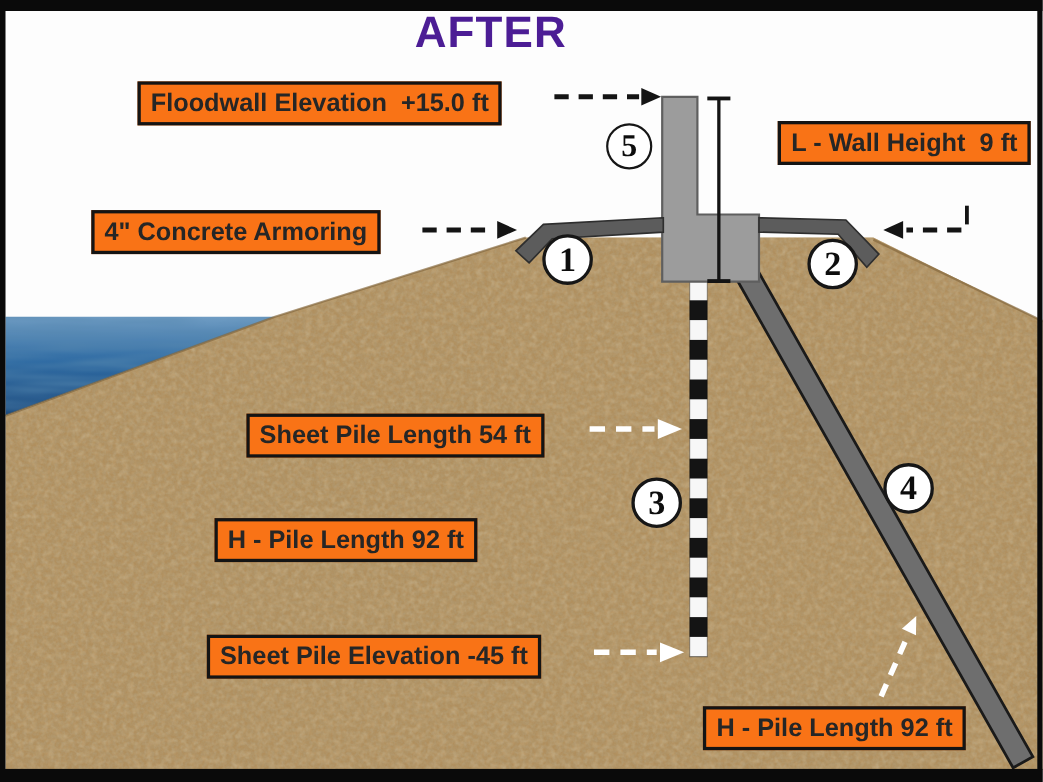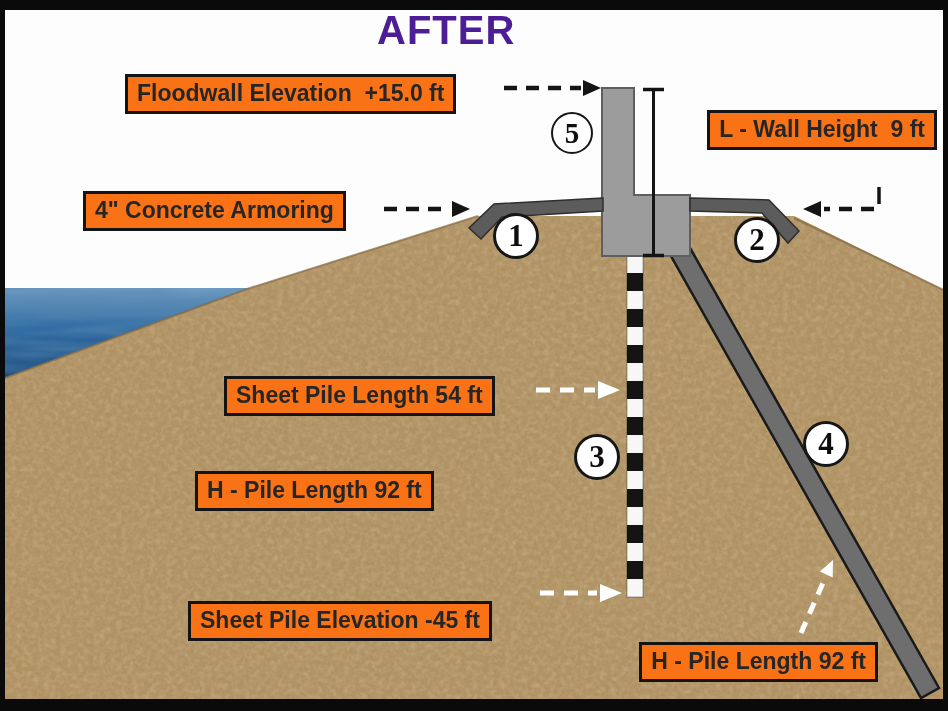--- a/index.html
+++ b/index.html
@@ -135,21 +135,21 @@
     </g>
   </svg>
 
   <div class="diagram-title">AFTER</div>
 
   <div class="callout" style="left:125px;top:74px;">Floodwall Elevation  +15.0 ft</div>
   <div class="callout" style="right:11px;top:110px;text-align:right;">L - Wall Height  9 ft</div>
   <div class="callout" style="left:83px;top:191px;">4" Concrete Armoring</div>
   <div class="callout" style="left:224px;top:376px;">Sheet Pile Length 54 ft</div>
   <div class="callout" style="left:195px;top:471px;">H - Pile Length 92 ft</div>
-  <div class="callout" style="left:188px;top:577px;margin-top:24px;">Sheet Pile Elevation -45 ft</div>
+  <div class="callout" style="left:188px;top:577px;">Sheet Pile Elevation -45 ft</div>
   <div class="callout" style="right:70px;top:642px;">H - Pile Length 92 ft</div>
 
   <div class="marker" style="left:493px;top:213px;">1</div>
   <div class="marker" style="left:734px;top:217px;">2</div>
   <div class="marker" style="left:574px;top:434px;">3</div>
   <div class="marker" style="left:803px;top:421px;">4</div>
   <div class="marker small" style="left:551px;top:112px;">5</div>
 
 </div>
 

